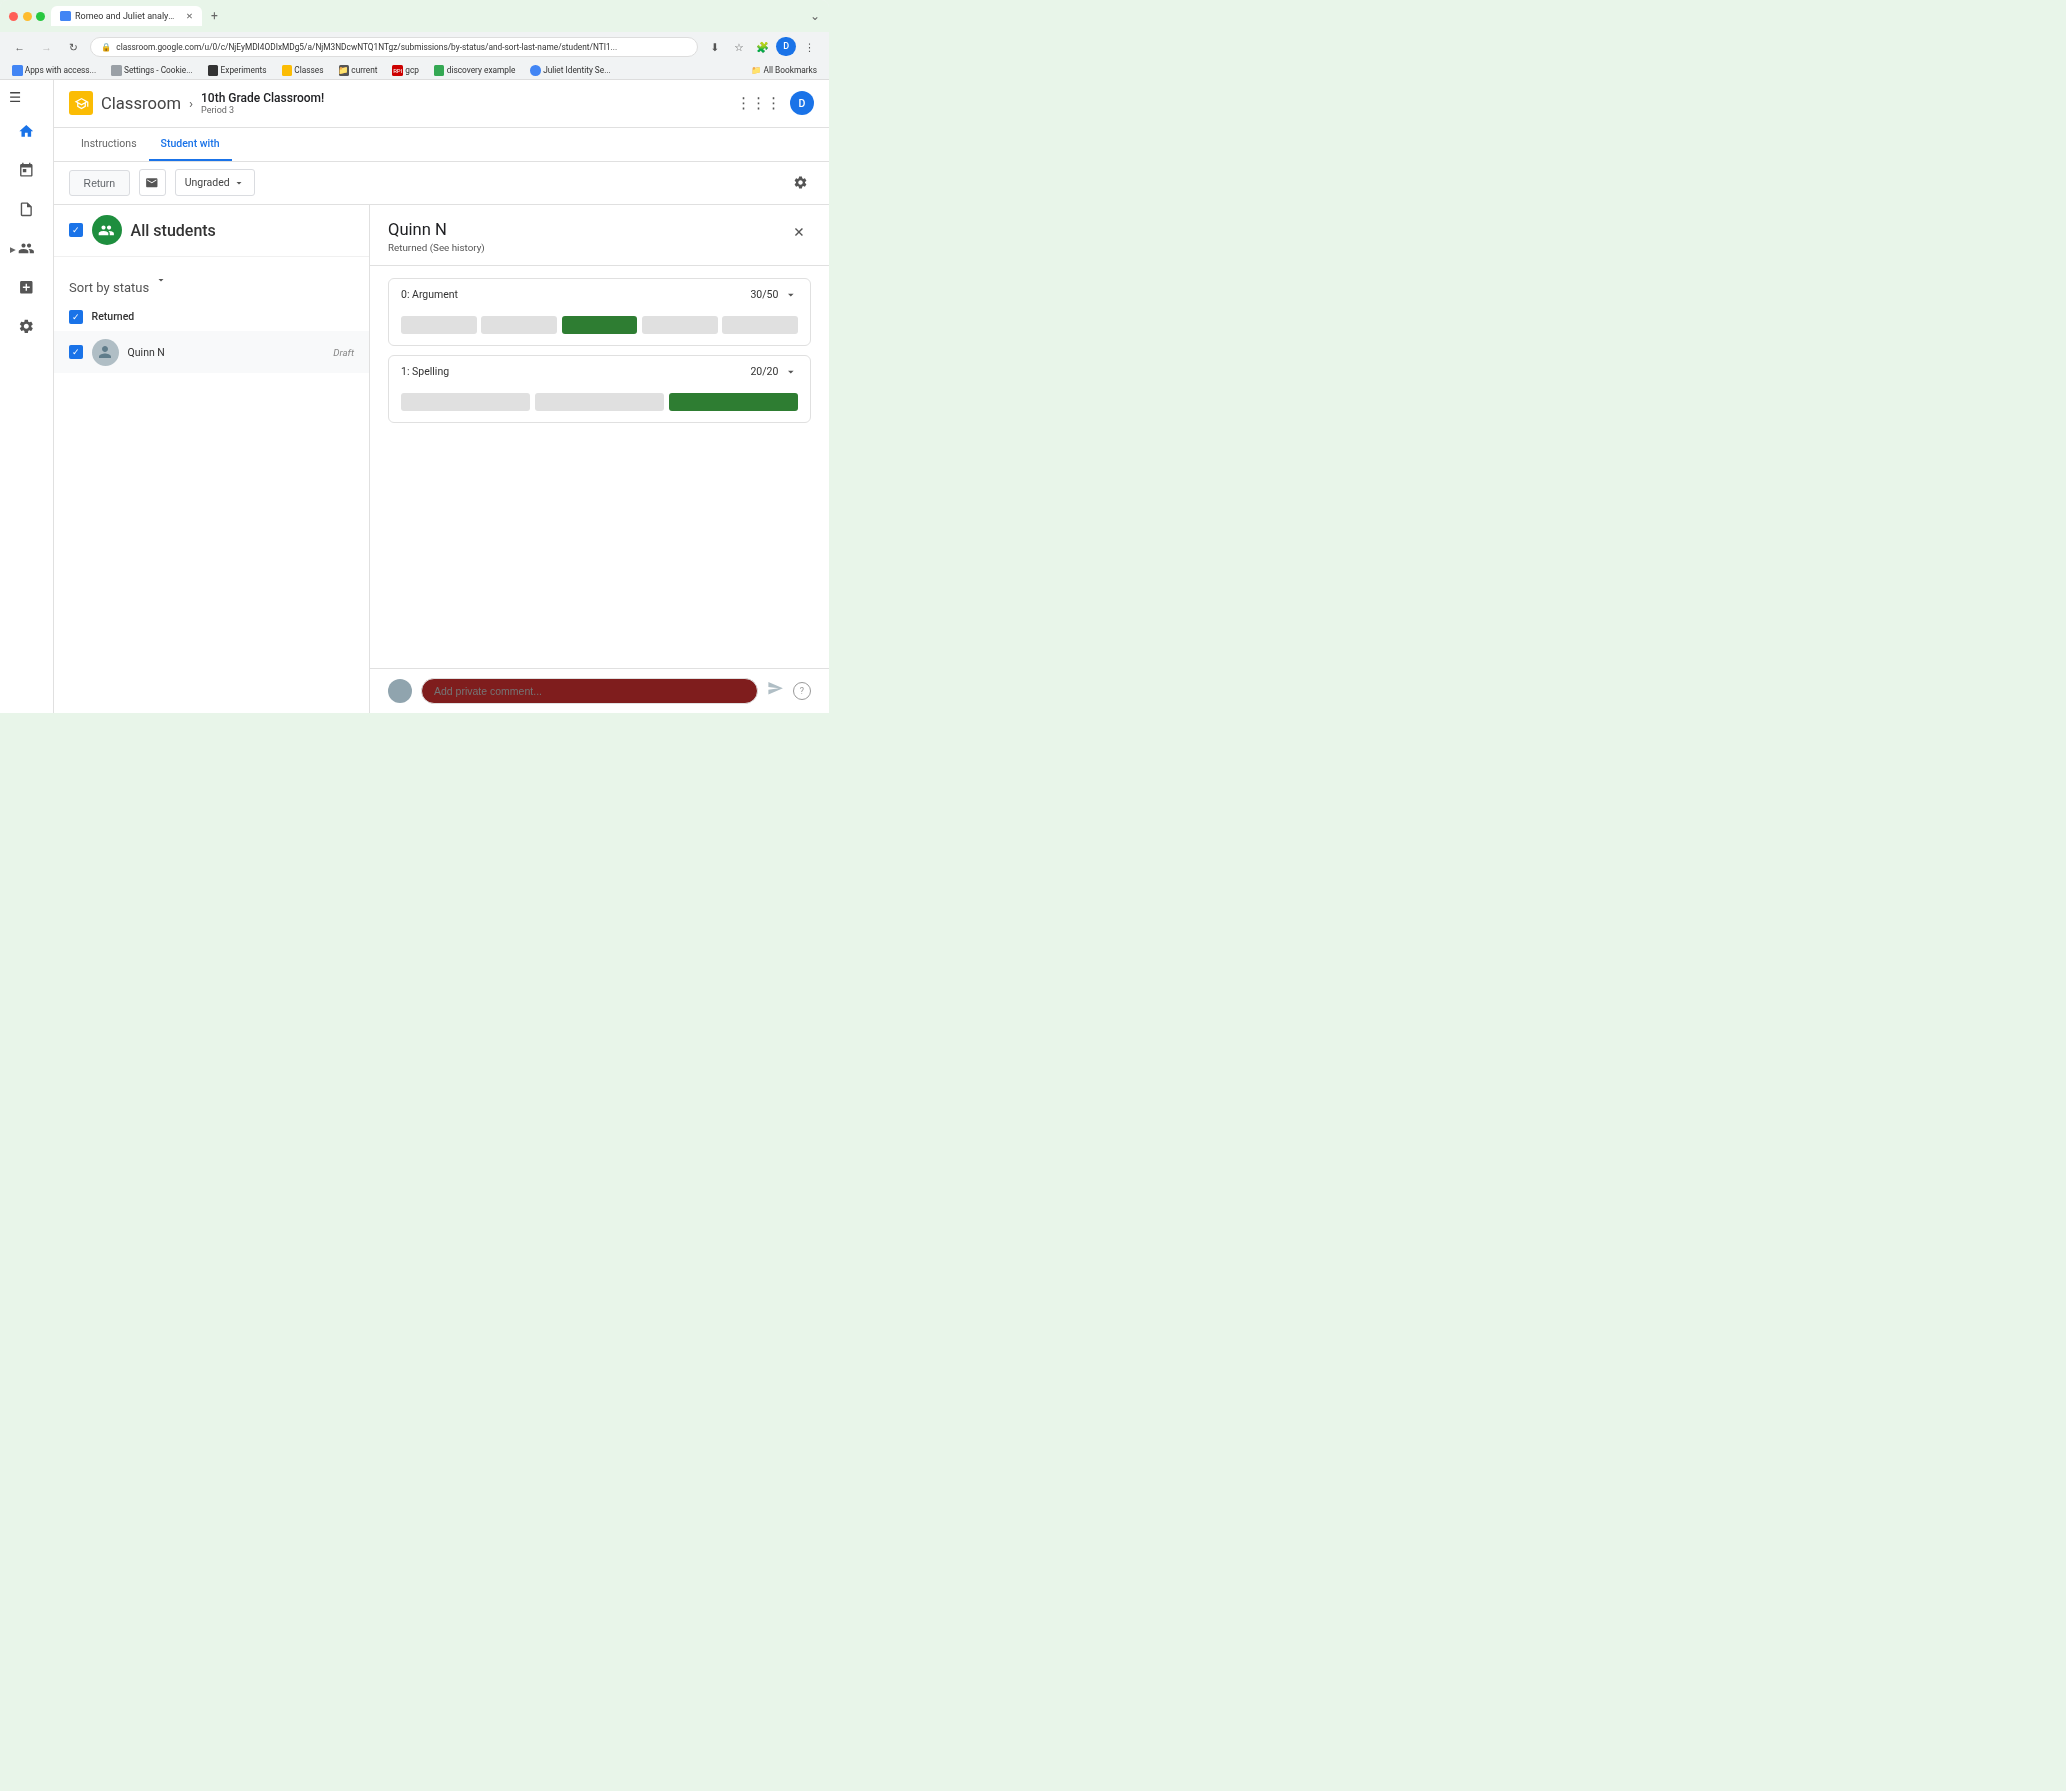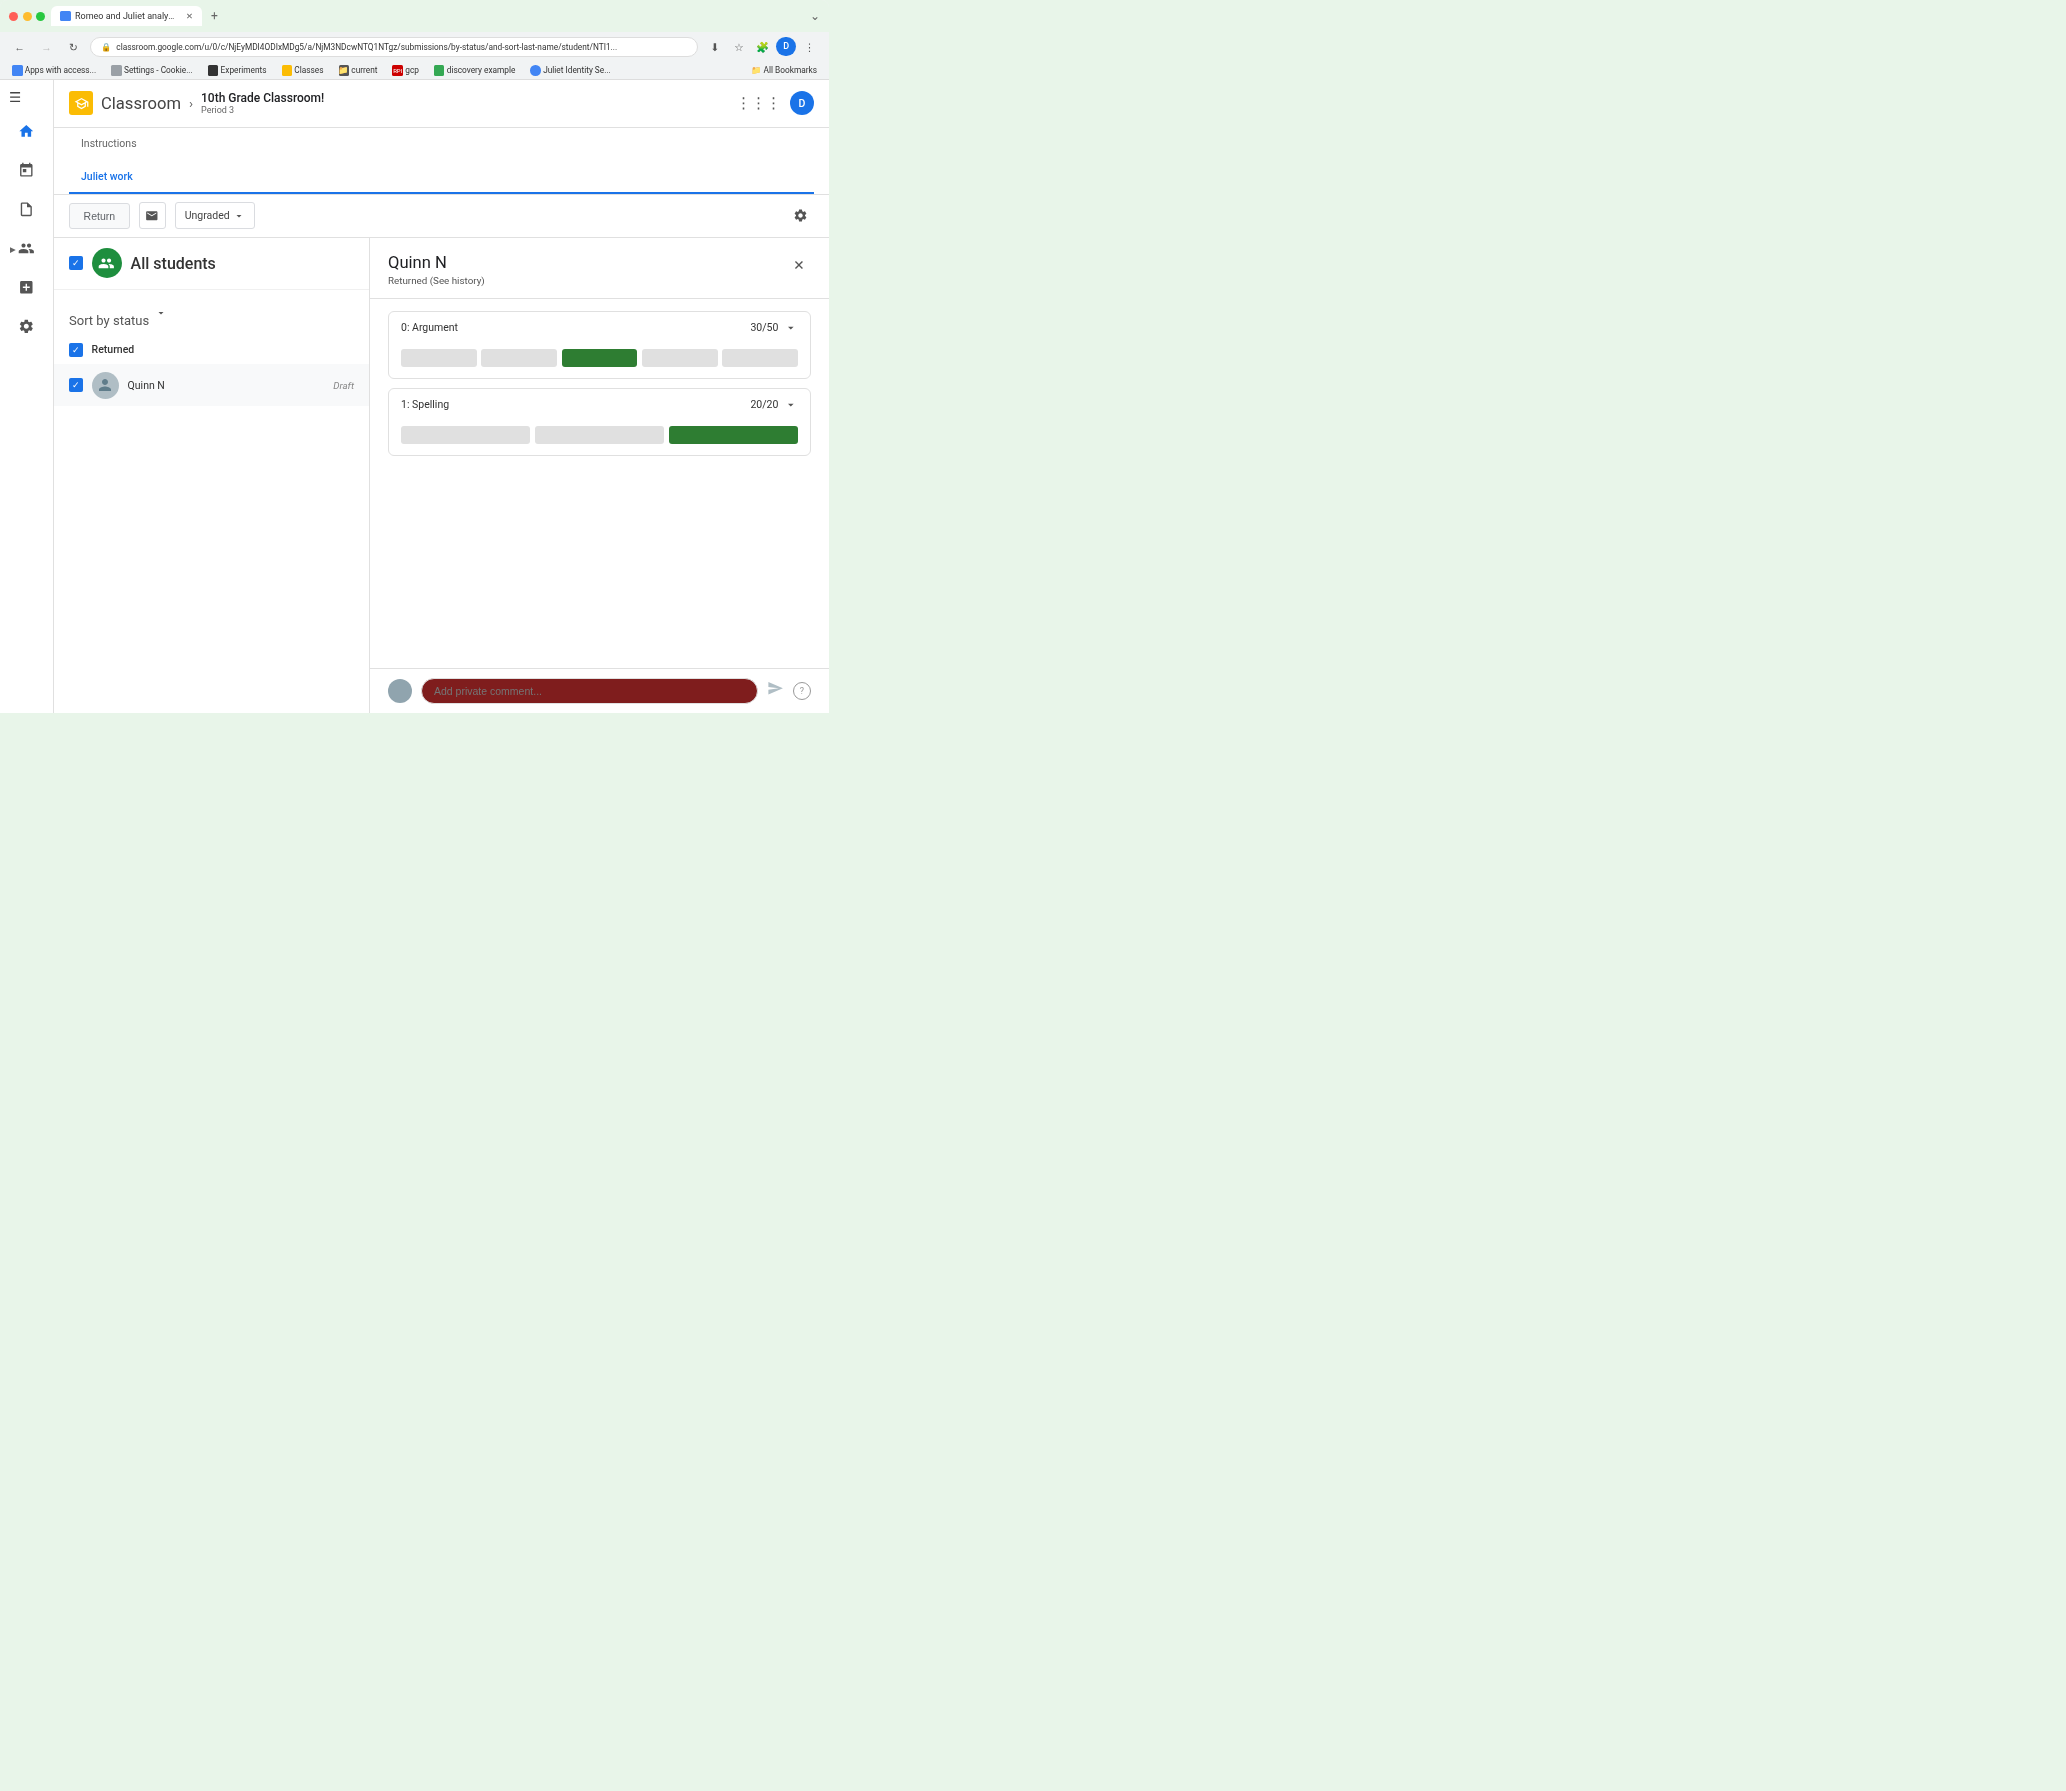--- a/index.html
+++ b/index.html
@@ -61,21 +61,21 @@
     .classroom-label { font-size: 16.6px; color: #444; }
     .breadcrumb-arrow { color: #666; font-size: 13.6px; }
     .course-info { }
     .course-name { font-size: 12px; color: #202124; font-weight: 500; }
     .course-period { font-size: 9px; color: #666; }
     .header-right { margin-left: auto; display: flex; align-items: center; gap: 9px; }
     .grid-icon { color: #555; font-size: 15px; cursor: pointer; }
     .avatar { width: 24px; height: 24px; border-radius: 50%; background: #1a73e8; color: white; display: flex; align-items: center; justify-content: center; font-size: 10.5px; font-weight: 500; cursor: pointer; }
 
     
-    .tab-nav { display: flex; padding: 0 15px; border-bottom: 0.8px solid #e0e0e0; flex-direction: column; }
+    .tab-nav { display: flex; padding: 0 15px; border-bottom: 0.8px solid #e0e0e0; }
     .tab-nav-item { padding: 9px 12px; font-size: 10.5px; color: #666; cursor: pointer; border-bottom: 2.3px solid transparent; }
     .tab-nav-item.active { color: #1a73e8; border-bottom-color: #1a73e8; font-weight: 500; }
 
     
     .toolbar { display: flex; align-items: center; padding: 7.5px 15px; gap: 9px; border-bottom: 0.8px solid #e0e0e0; }
     .return-btn { padding: 6px 13.6px; border: 0.8px solid #dadce0; border-radius: 3px; font-size: 10.5px; color: #5f6368; background: #f8f9fa; cursor: pointer; }
     .email-icon-btn { width: 27px; height: 27px; display: flex; align-items: center; justify-content: center; border: 0.8px solid #dadce0; border-radius: 3px; cursor: pointer; color: #555; }
     .grade-dropdown { display: flex; align-items: center; gap: 3px; padding: 6px 9px; border: 0.8px solid #dadce0; border-radius: 3px; font-size: 10.5px; color: #444; cursor: pointer; }
     .settings-btn { margin-left: auto; width: 27px; height: 27px; display: flex; align-items: center; justify-content: center; border-radius: 50%; cursor: pointer; color: #555; font-size: 13.6px; }
 
@@ -275,21 +275,21 @@
           </div>
         </div>
         <div class="header-right">
           <span class="grid-icon">⋮⋮⋮</span>
           <div class="avatar">D</div>
         </div>
       </div>
 
       <div class="tab-nav">
         <div class="tab-nav-item">Instructions</div>
-        <div class="tab-nav-item active">Juliet work</div>
+        <div class="tab-nav-item active">Student with</div>
       </div>
 
       <div class="toolbar">
         <button class="return-btn">Return</button>
         <div class="email-icon-btn">
           <svg width="13.6" height="13.6" viewBox="0 0 24 24" fill="#555">
               <path d="M20 4H4c-1.1 0-2 .9-2 2v12c0 1.1.9 2 2 2h16c1.1 0 2-.9 2-2V6c0-1.1-.9-2-2-2zm0 4l-8 5-8-5V6l8 5 8-5v2z"></path>
             </svg>
         </div>
         <div class="grade-dropdown">

